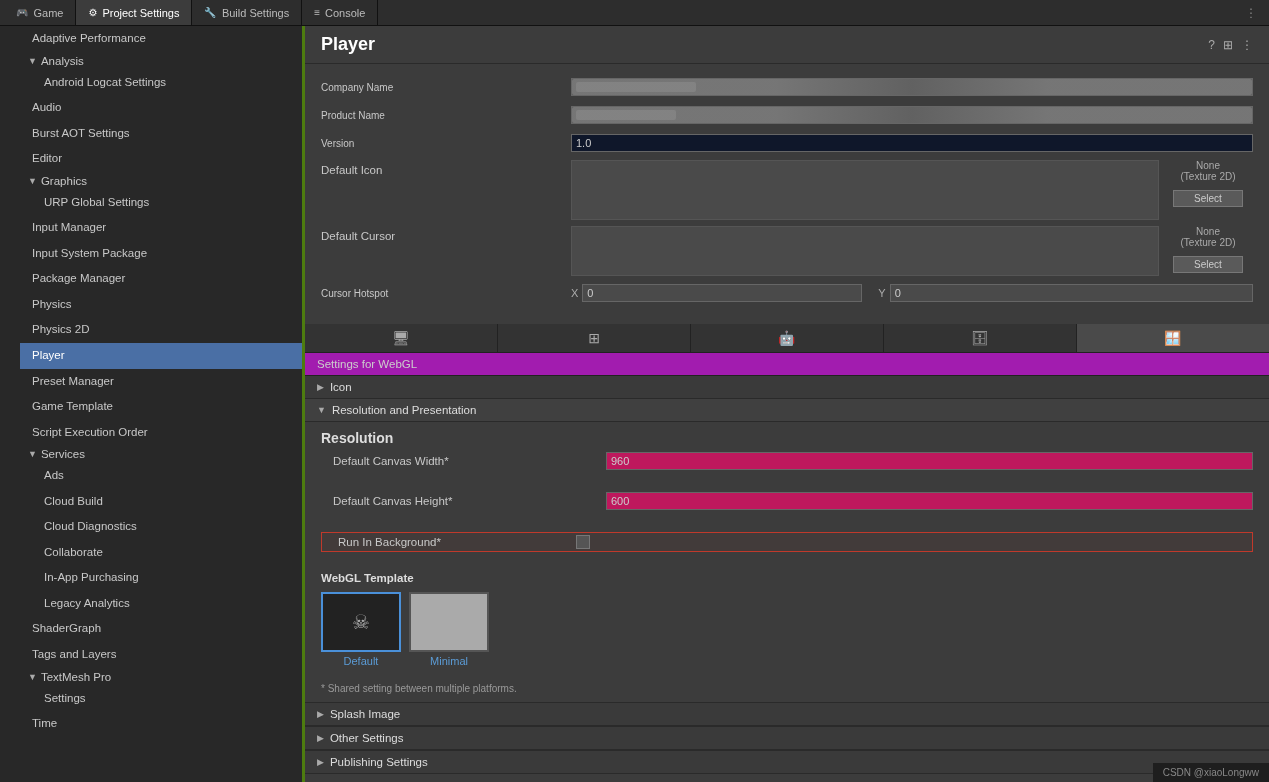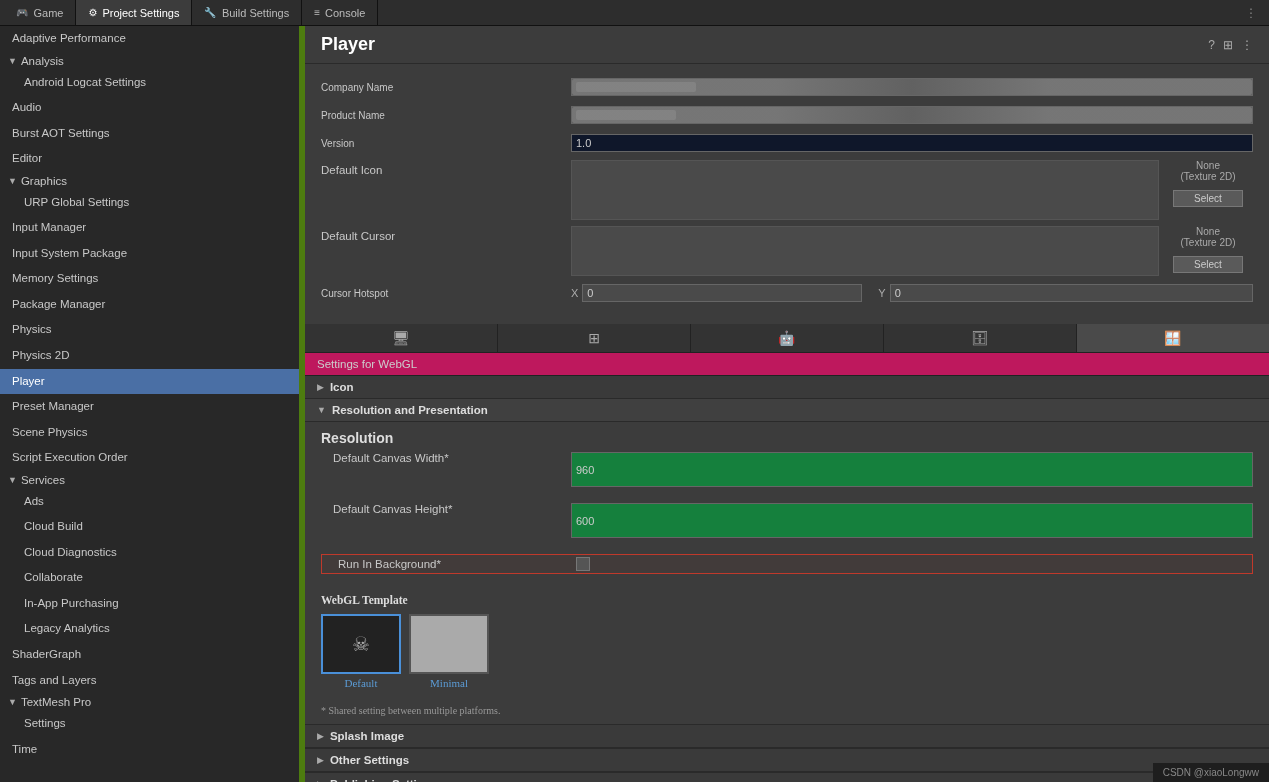--- a/index.html
+++ b/index.html
@@ -50,21 +50,22 @@
       display: flex;
       height: calc(782px - 26px);
     }
 
     
     .sidebar {
       width: 305px;
       background: #282828;
       overflow-y: auto;
       flex-shrink: 0;
-      border-right: 6px solid #4d7c0f;
+      border-right: 3px solid #4d7c0f;
+      padding-left: 20px;
     }
     .sidebar-item {
       padding: 3px 8px 3px 12px;
       cursor: pointer;
       color: #c8c8c8;
       font-size: 11.5px;
       line-height: 1.7;
     }
     .sidebar-item.active { background: #4a6fa5; color: #fff; }
     .sidebar-item.indent1 { padding-left: 24px; }
@@ -239,90 +240,90 @@
       border-right: 1px solid #222;
       cursor: pointer;
       color: #aaa;
       font-size: 14px;
     }
     .platform-tab.active { background: #4a4a4a; color: #fff; }
     .platform-tab:last-child { border-right: none; }
 
     
     .settings-for {
-      background: #be185d;
+      background: #a21caf;
       padding: 5px 12px;
       font-size: 11.5px;
       color: #ccc;
       border-bottom: 1px solid #222;
     }
 
     
     .section-header {
       display: flex;
       align-items: center;
       padding: 5px 12px;
       background: #3a3a3a;
       border-bottom: 1px solid #2a2a2a;
       cursor: pointer;
       gap: 6px;
     }
     .section-title {
       font-size: 11.5px;
       color: #ddd;
-      font-weight: 700;
+      font-weight: 400;
     }
 
     
     .resolution-section {
       padding: 8px 16px;
       background: #3c3c3c;
     }
     .resolution-label {
       font-size: 14px;
       color: #ddd;
       font-weight: 600;
       margin-bottom: 6px;
     }
     .res-row {
       display: flex;
-      align-items: flex-start;
-      margin-bottom: 16px;
+      align-items: center;
+      margin-bottom: 22px;
+      gap: 35px;
     }
     .res-label {
       width: 250px;
       flex-shrink: 0;
       padding-left: 12px;
       font-size: 11.5px;
       color: #c8c8c8;
     }
     .res-input {
       flex: 1;
-      background: #15803d;
+      background: #be185d;
       border: 1px solid #666;
       color: #ccc;
-      height: 35px;
+      height: 18px;
       padding: 0 4px;
       font-size: 11px;
     }
 
     
     .run-bg-row {
       display: flex;
       align-items: center;
       margin-bottom: 4px;
       border: 1.5px solid #c0392b;
       padding: 2px 4px;
       background: rgba(192, 57, 43, 0.05);
     }
 
     
     .webgl-template {
       padding: 8px 16px;
-      font-family: Liberation Serif, serif;
     }
     .template-label {
       font-size: 11.5px;
       color: #ddd;
       font-weight: 600;
       margin-bottom: 8px;
     }
     .template-options {
       display: flex;
       gap: 8px;
@@ -444,27 +445,26 @@
     <div class="sidebar-item">Burst AOT Settings</div>
     <div class="sidebar-item">Editor</div>
 
     <div class="sidebar-section">
       <span class="arrow">▼</span>
       <span>Graphics</span>
     </div>
     <div class="sidebar-item indent1">URP Global Settings</div>
     <div class="sidebar-item">Input Manager</div>
     <div class="sidebar-item">Input System Package</div>
-    <div class="sidebar-item">Memory Settings</div>
     <div class="sidebar-item">Package Manager</div>
     <div class="sidebar-item">Physics</div>
     <div class="sidebar-item">Physics 2D</div>
     <div class="sidebar-item active">Player</div>
     <div class="sidebar-item">Preset Manager</div>
-    <div class="sidebar-item">Scene Physics</div>
+    <div class="sidebar-item">Game Template</div>
     <div class="sidebar-item">Script Execution Order</div>
 
     <div class="sidebar-section">
       <span class="arrow">▼</span>
       <span>Services</span>
     </div>
     <div class="sidebar-item indent1">Ads</div>
     <div class="sidebar-item indent1">Cloud Build</div>
     <div class="sidebar-item indent1">Cloud Diagnostics</div>
     <div class="sidebar-item indent1">Collaborate</div>

